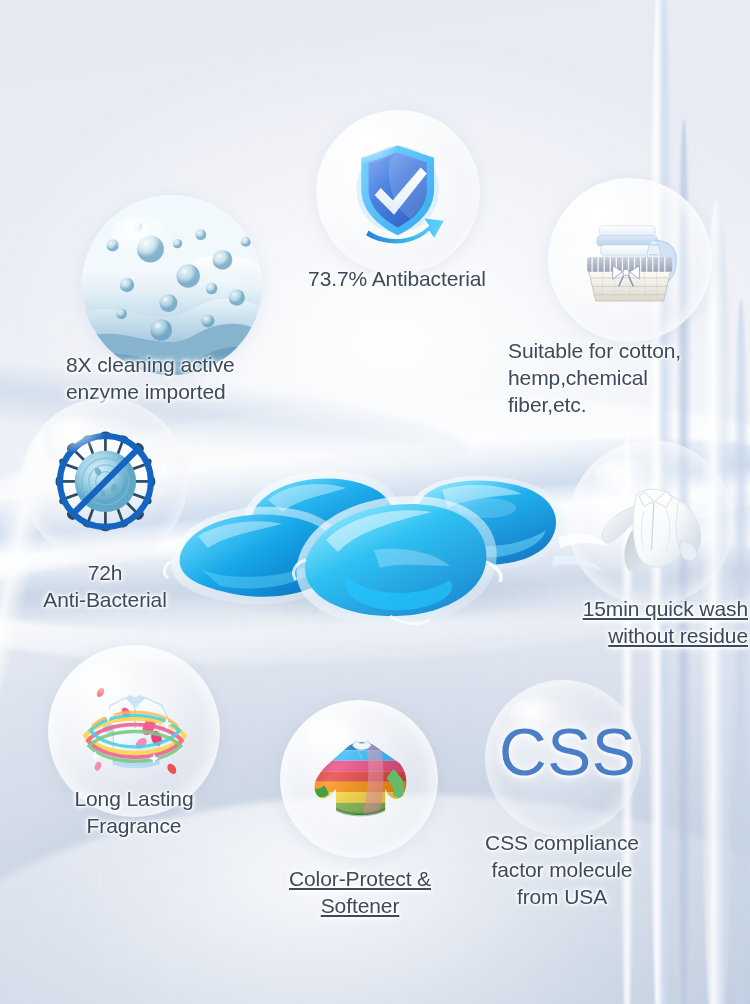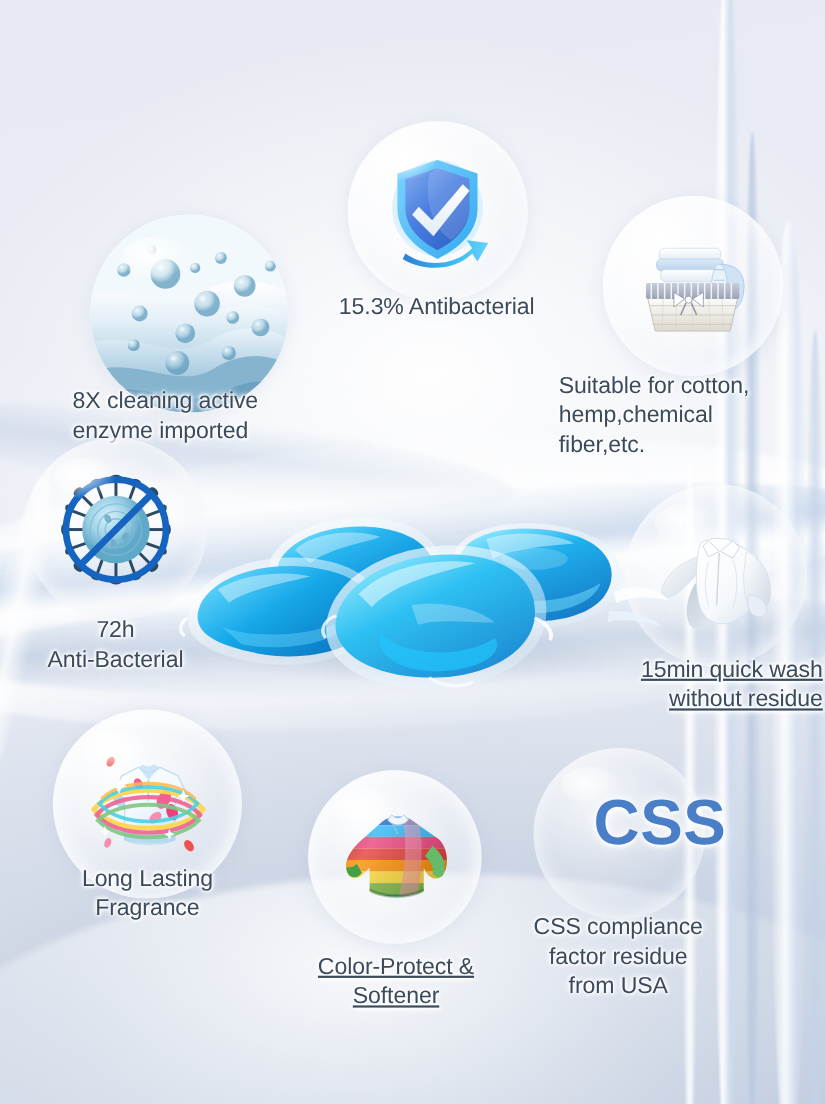--- a/index.html
+++ b/index.html
@@ -126,26 +126,25 @@
       0 0 5px #fff, 0 0 5px #fff, 0 0 9px #fff,
       1px 1px 2px rgba(255,255,255,0.95), -1px -1px 2px rgba(255,255,255,0.95);
   }
   .c-center { text-align:center; }
   .c-left   { text-align:left; }
   .c-right  { text-align:right; }
 
   
   .css-mark {
     position:absolute;
-    font-size:58px;
-    font-weight:bold;
+    font-size:66px;
+    font-weight:normal;
     letter-spacing:0.5px;
     color:#4a7fc8;
     text-shadow:0 0 8px #fff, 0 0 16px rgba(255,255,255,0.95), 0 2px 3px rgba(255,255,255,0.9);
-    margin-left:36px;
   }
 
   
   #pods { position:absolute; left:150px; top:390px; width:460px; height:240px; }
   #pods svg { width:100%; height:100%; overflow:visible; }
 </style>
 </head>
 <body>
 
 <div id="poster">
@@ -257,21 +256,21 @@
           <path d="M50 18 L74 26 V48 C74 63 62 73 50 79.5 C38 73 26 63 26 48 V26 Z" fill="url(#shIn)"></path>
 
           <path d="M50 18 L74 26 V48 C74 58 68 66 60 72 C46 62 40 42 44 22 Z" fill="#ffffff" opacity="0.14"></path>
 
           <path d="M36 47 L46 57 L69 30 L74 35 L47 69 L31 53 Z" fill="url(#chk)"></path>
 
           <path d="M26 82 C 40 92, 62 92, 76 78 L72 72 L88 74 L80 88 L76 82 C 62 96, 38 95, 24 86 Z" fill="url(#arrowG)"></path>
         </svg>
       </div>
     </div>
-    <div class="caption c-center" style="left:272px; top:266px; width:250px;">15.3% Antibacterial</div>
+    <div class="caption c-center" style="left:272px; top:266px; width:250px;">73.7% Antibacterial</div>
   </div>
 
   <div class="feature">
     <div class="bubble" style="left:548px; top:178px; width:164px; height:164px;">
       <div class="icon-wrap">
         <svg viewBox="0 0 100 100">
           <defs>
             <linearGradient id="towelW" x1="0" y1="0" x2="0" y2="1">
               <stop offset="0%" stop-color="#ffffff"></stop>
                 <stop offset="100%" stop-color="#e3ecf5"></stop>
@@ -558,21 +557,21 @@
       </div>
     </div>
     <div class="caption c-center" style="left:254px; top:866px; width:212px;text-decoration:underline;">Color-Protect &amp;
 Softener</div>
   </div>
 
   <div class="feature">
     <div class="bubble flat" style="left:485px; top:680px; width:156px; height:156px;"></div>
     <div class="css-mark" style="left:499px; top:714px; width:130px; text-align:center;">CSS</div>
     <div class="caption c-center" style="left:455px; top:830px; width:214px;">CSS compliance
-factor residue
+factor molecule
 from USA</div>
   </div>
 
   <div id="pods">
     <svg viewBox="0 0 460 240">
       <defs>
         <linearGradient id="podA" x1="0.1" y1="0" x2="0.85" y2="1">
           <stop offset="0%" stop-color="#7fe4ff"></stop>
           <stop offset="30%" stop-color="#28b6ef"></stop>
           <stop offset="65%" stop-color="#0e92dc"></stop>

